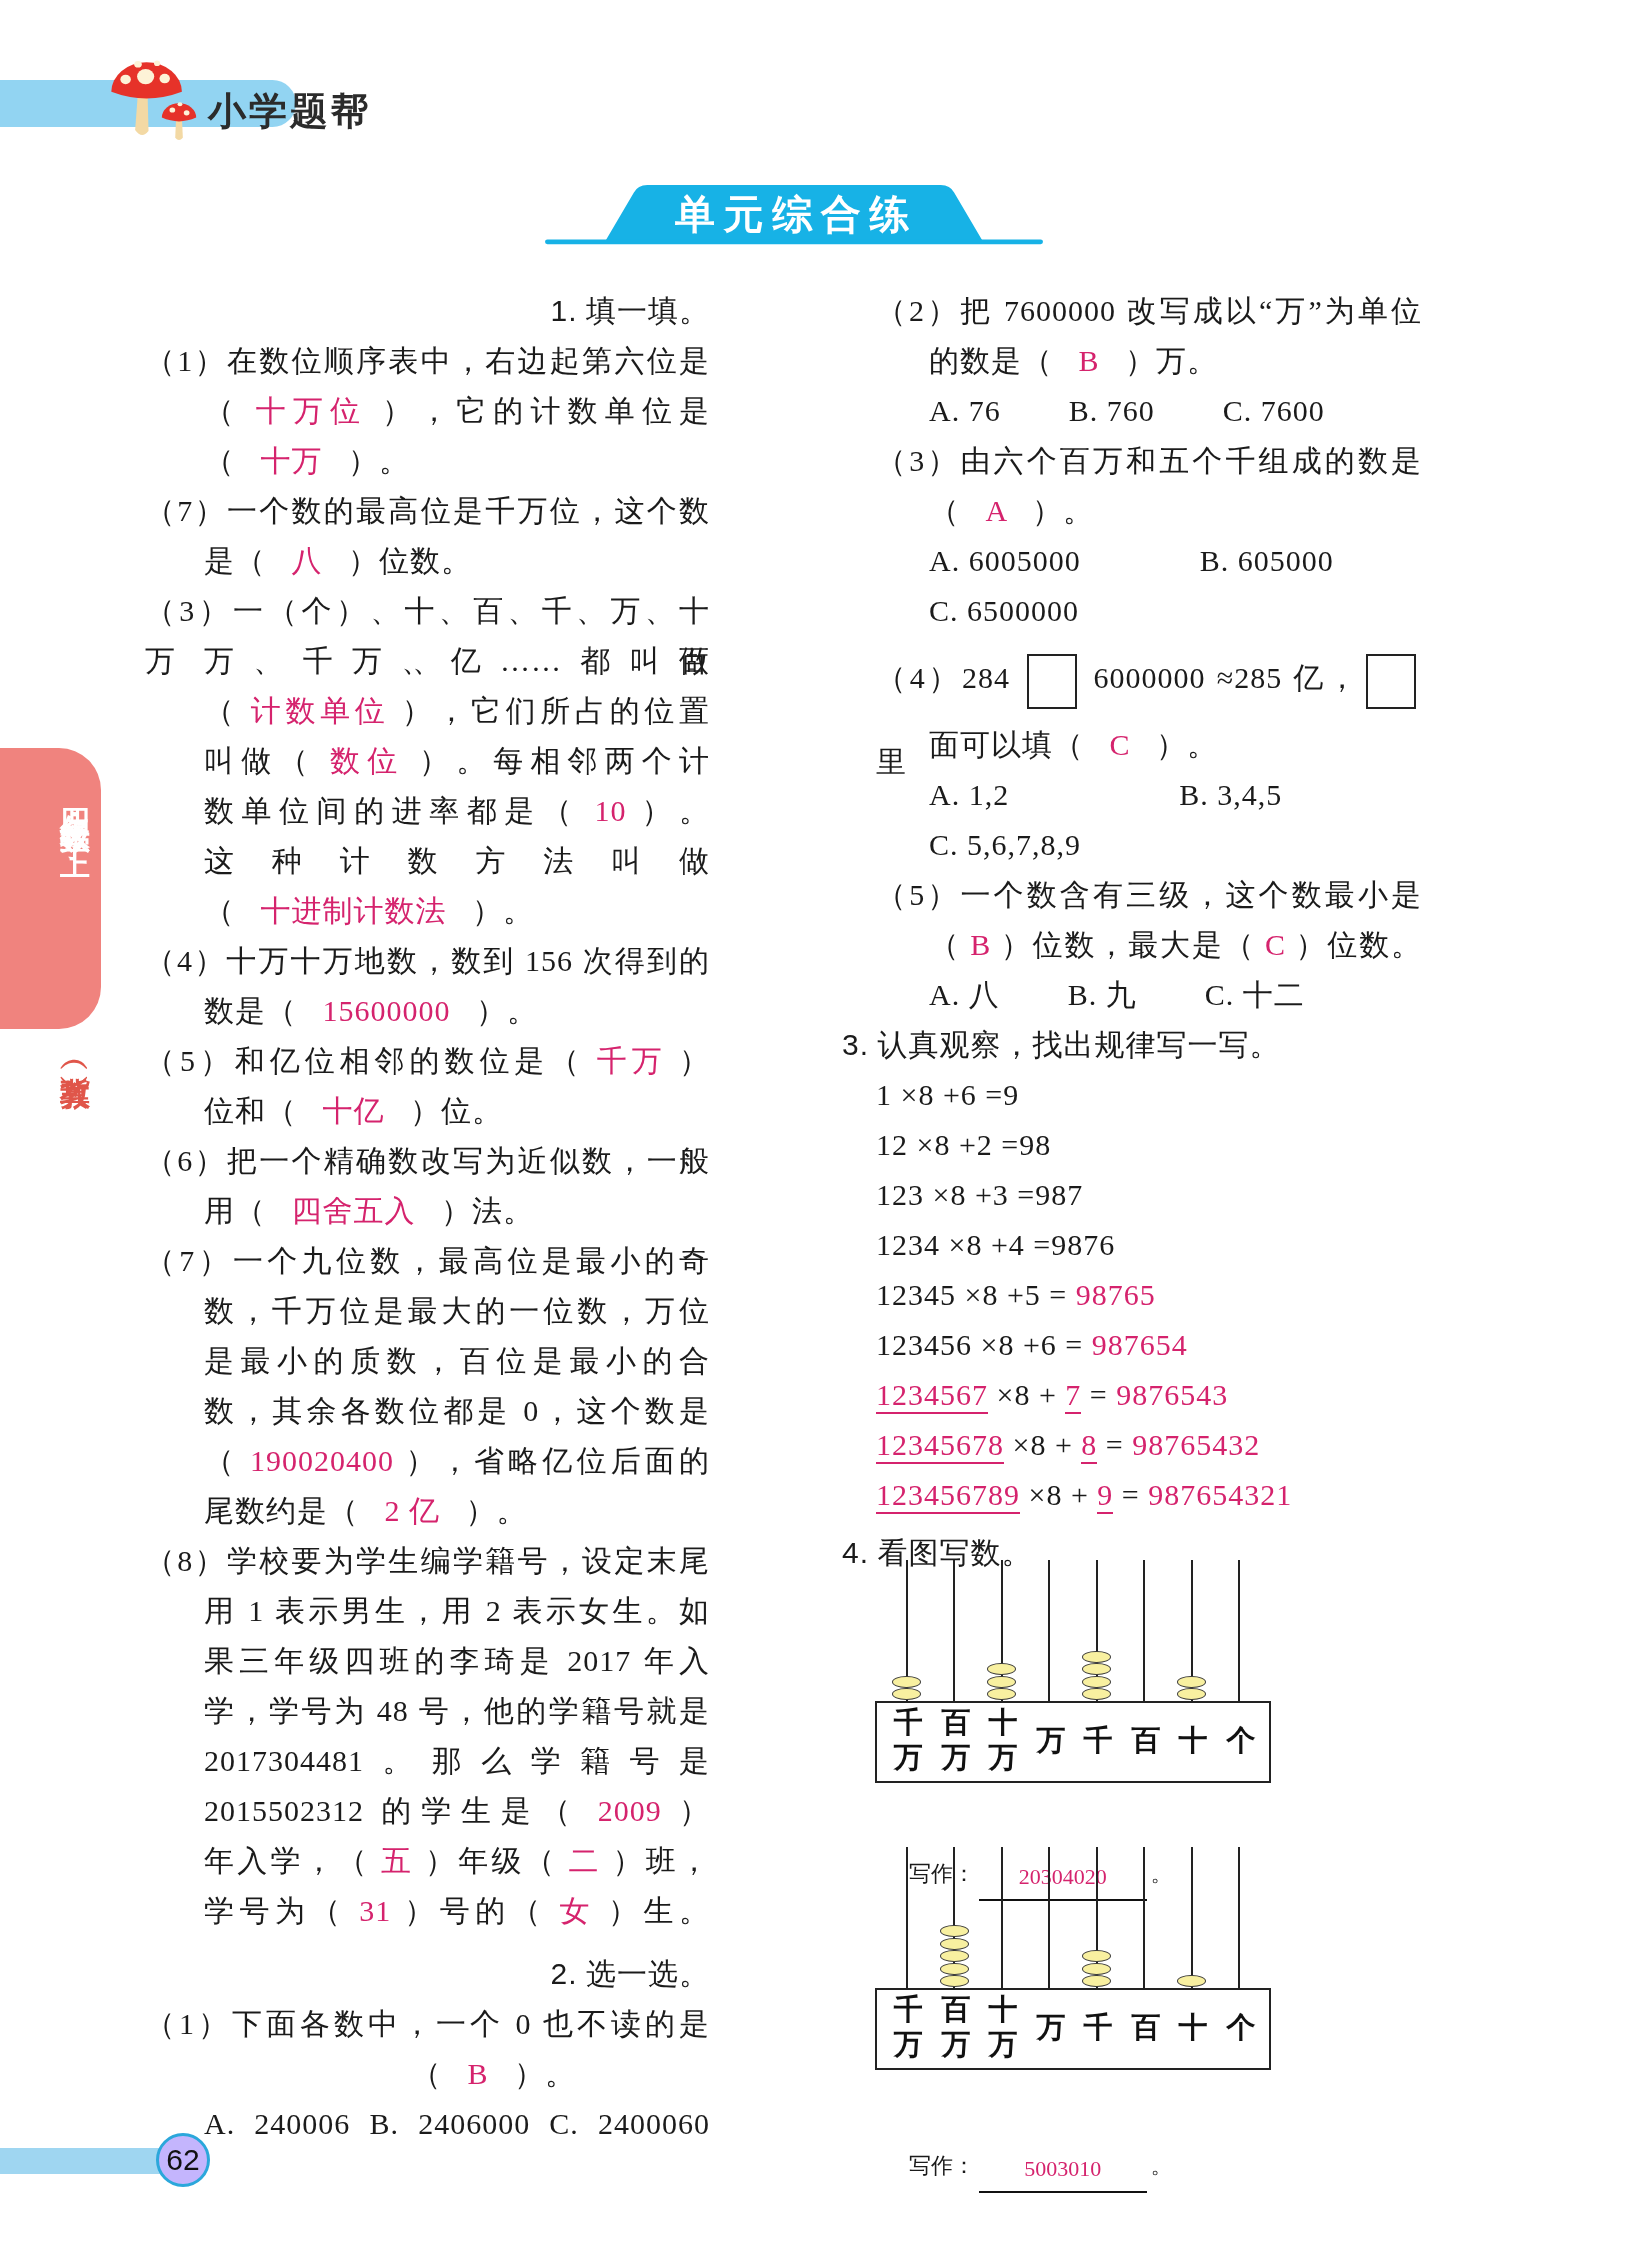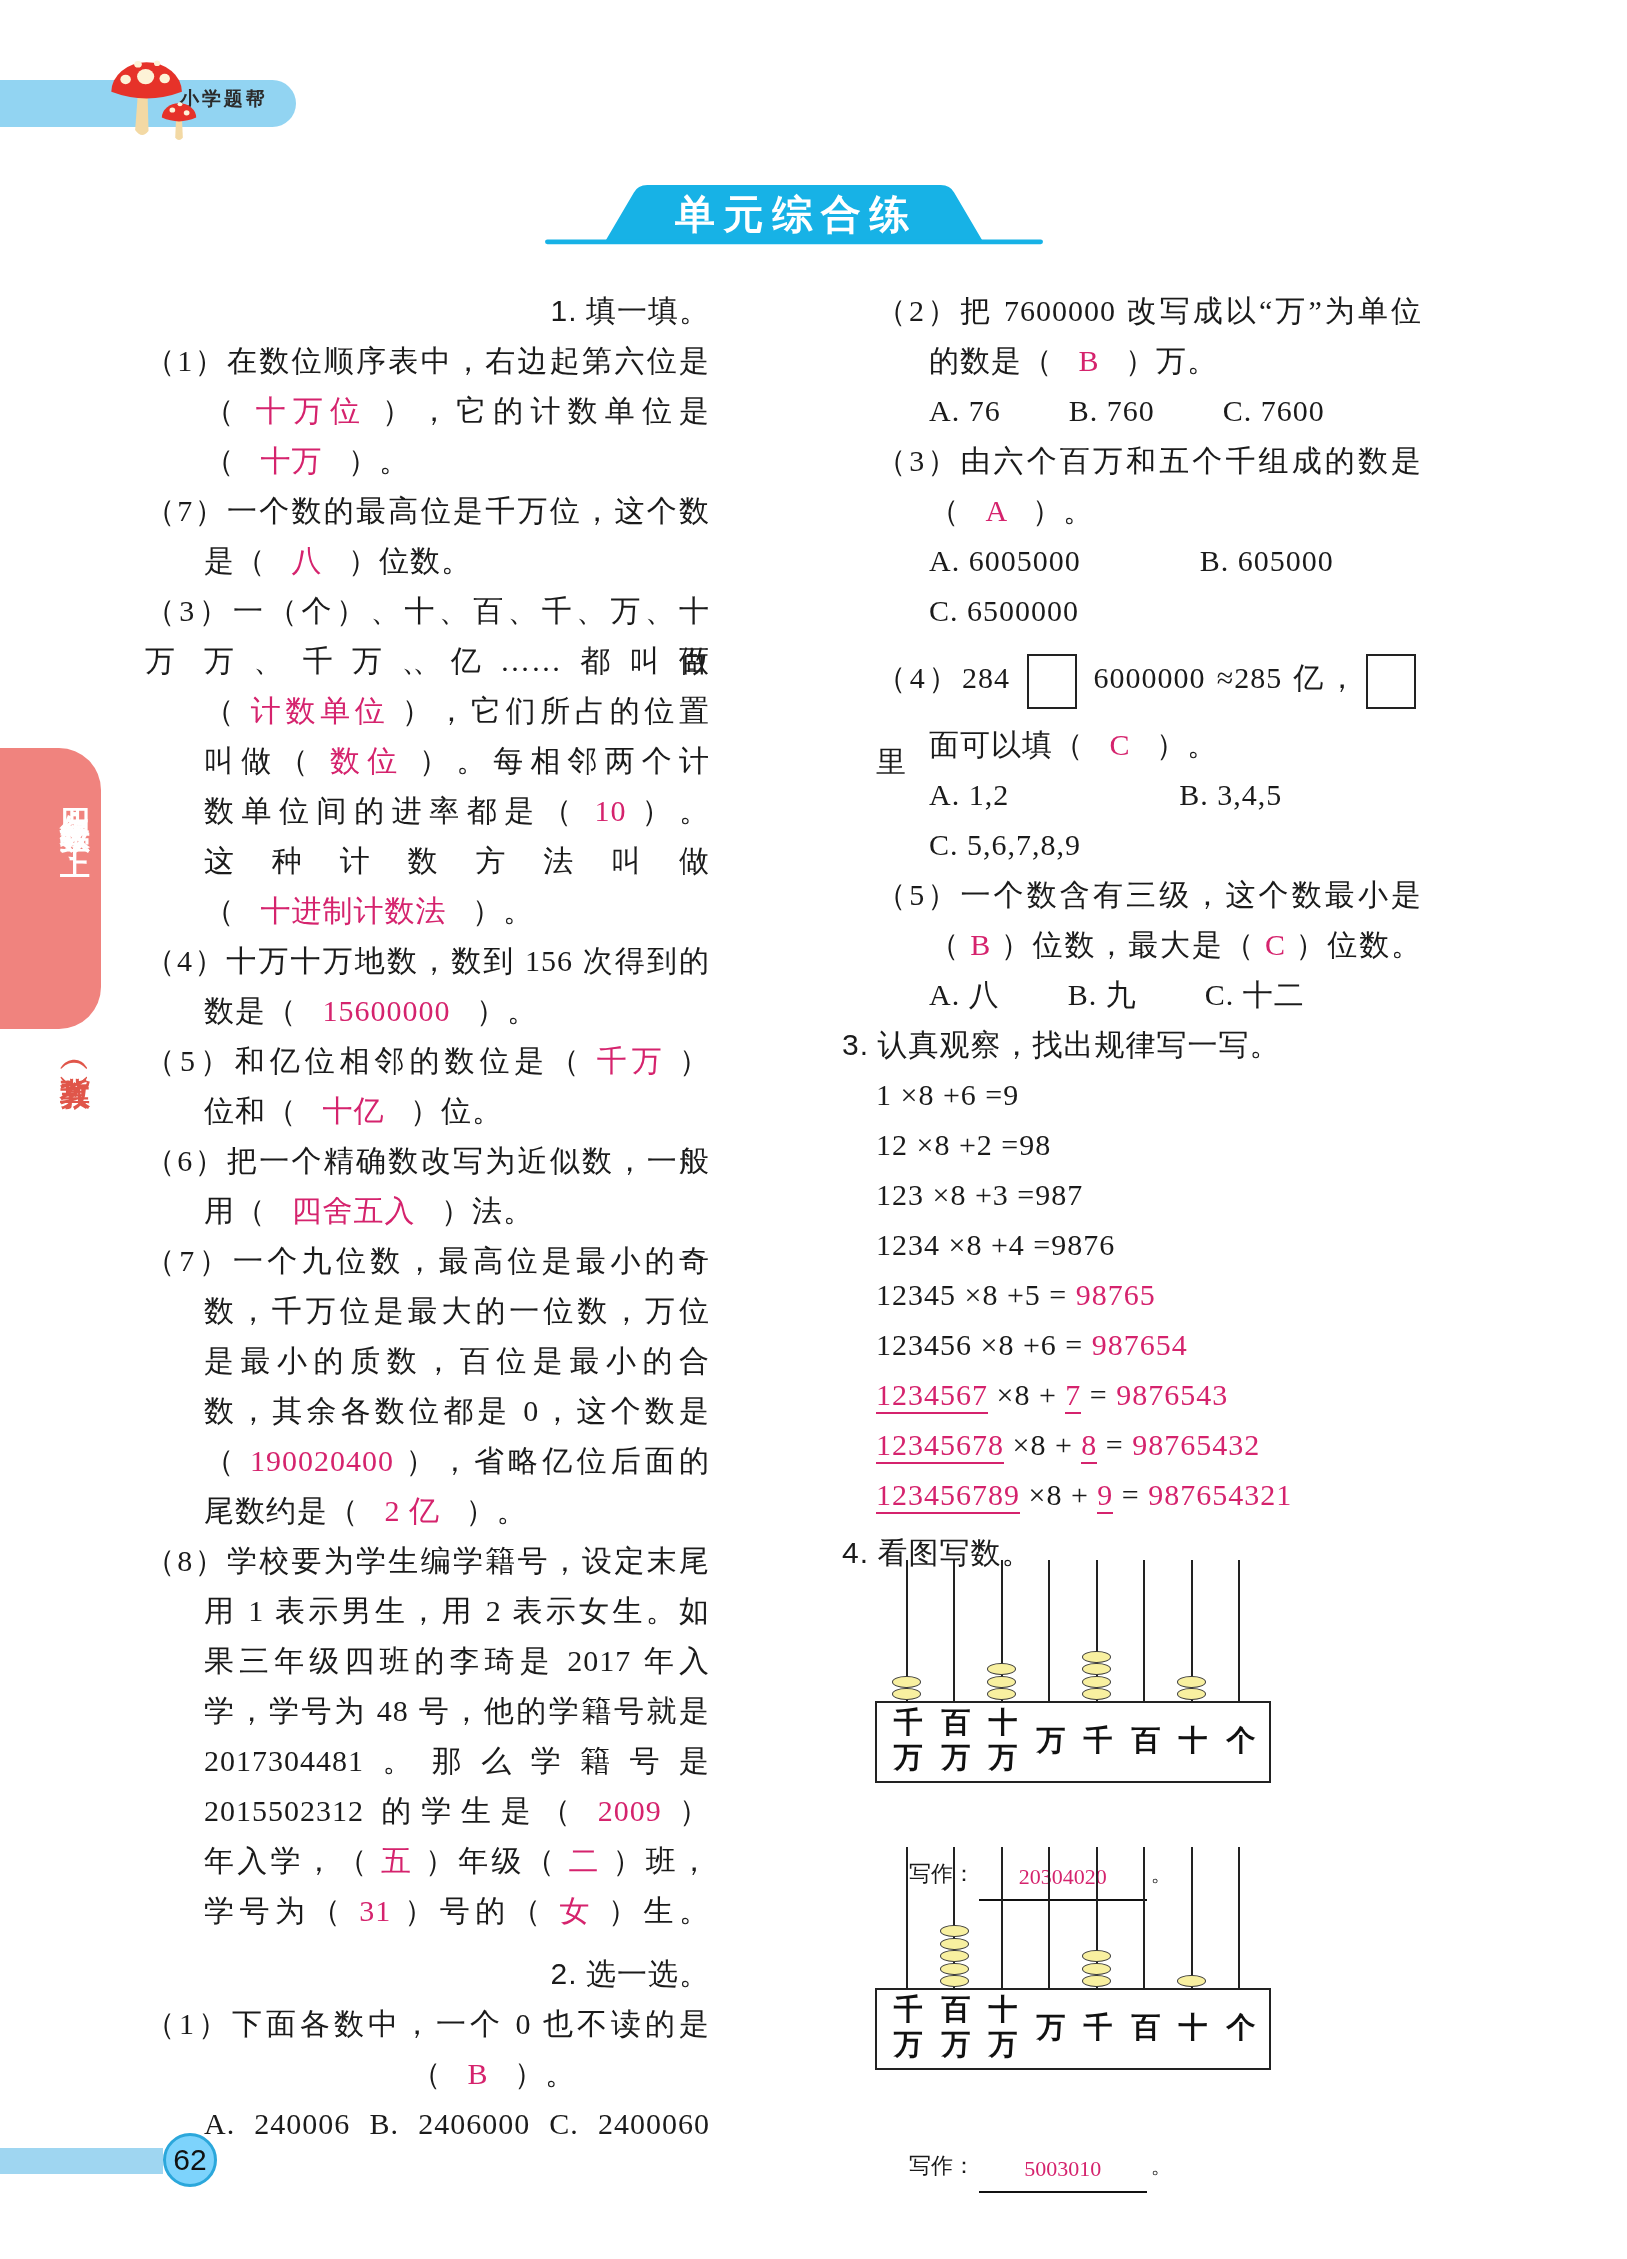--- a/index.html
+++ b/index.html
@@ -2,21 +2,21 @@
 <html><head>
 <meta charset="utf-8">
 <style>
   html,body{margin:0;padding:0;background:#e8e8e8;}
   .page{position:relative;width:1628px;height:2260px;background:#ffffff;overflow:hidden;
         font-family:"Liberation Serif","DejaVu Serif",serif;color:#1b1b1b;}
 
   
   .brand-bar{position:absolute;left:-25px;top:80px;width:321px;height:47px;
              background:#92d4f2;border-radius:25px;}
-  .brand-label{position:absolute;left:180px;top:86px;font-size:19px;letter-spacing:2.9px;
+  .brand-label{position:absolute;left:208px;top:86px;font-size:38px;letter-spacing:2.9px;
                color:#2b2b2b;font-family:"Liberation Sans","DejaVu Sans",sans-serif;font-weight:bold;}
   .mushrooms{position:absolute;left:96px;top:48px;width:105px;height:103px;}
 
   
   .title-banner{position:absolute;left:545px;top:183px;width:498px;height:67px;}
   .banner-title{position:absolute;left:634px;top:189px;width:325px;text-align:center;
                 font-size:40px;line-height:50px;color:#ffffff;font-weight:bold;letter-spacing:8.6px;
                 font-family:"Liberation Sans","DejaVu Sans",sans-serif;}
 
   
@@ -55,21 +55,21 @@
   .aframe{position:relative;height:82px;border:2.9px solid #222;background:#fff;box-sizing:border-box;}
   .albl{position:absolute;width:76px;text-align:center;font-size:29px;font-weight:bold;
         color:#111;line-height:35px;}
   .albl.two{top:1.9px;} .albl.one{top:20px;}
   .xz{position:absolute;height:54px;line-height:54px;font-size:22px;white-space:pre;}
   .xz .blank{display:inline-block;min-width:168px;text-align:center;color:#d5236d;
              border-bottom:2.9px solid #111;line-height:44px;vertical-align:bottom;margin:0 3.8px;}
 
   
   .footer-bar{position:absolute;left:0;top:2148px;width:163px;height:26px;background:#9fd6f1;}
-  .page-circle{position:absolute;left:163px;top:2133px;width:54px;height:54px;background:#7dd3fc;
+  .page-circle{position:absolute;left:156px;top:2133px;width:54px;height:54px;background:#c4b5fd;
                border:3.3px solid #2ba7db;border-radius:50%;box-sizing:border-box;
                text-align:center;line-height:48px;font-size:30px;
                font-family:"Liberation Sans","DejaVu Sans",sans-serif;color:#111;}
 </style>
 </head>
 <body>
 
 <div class="page">
 
   <div class="brand-bar"></div>

